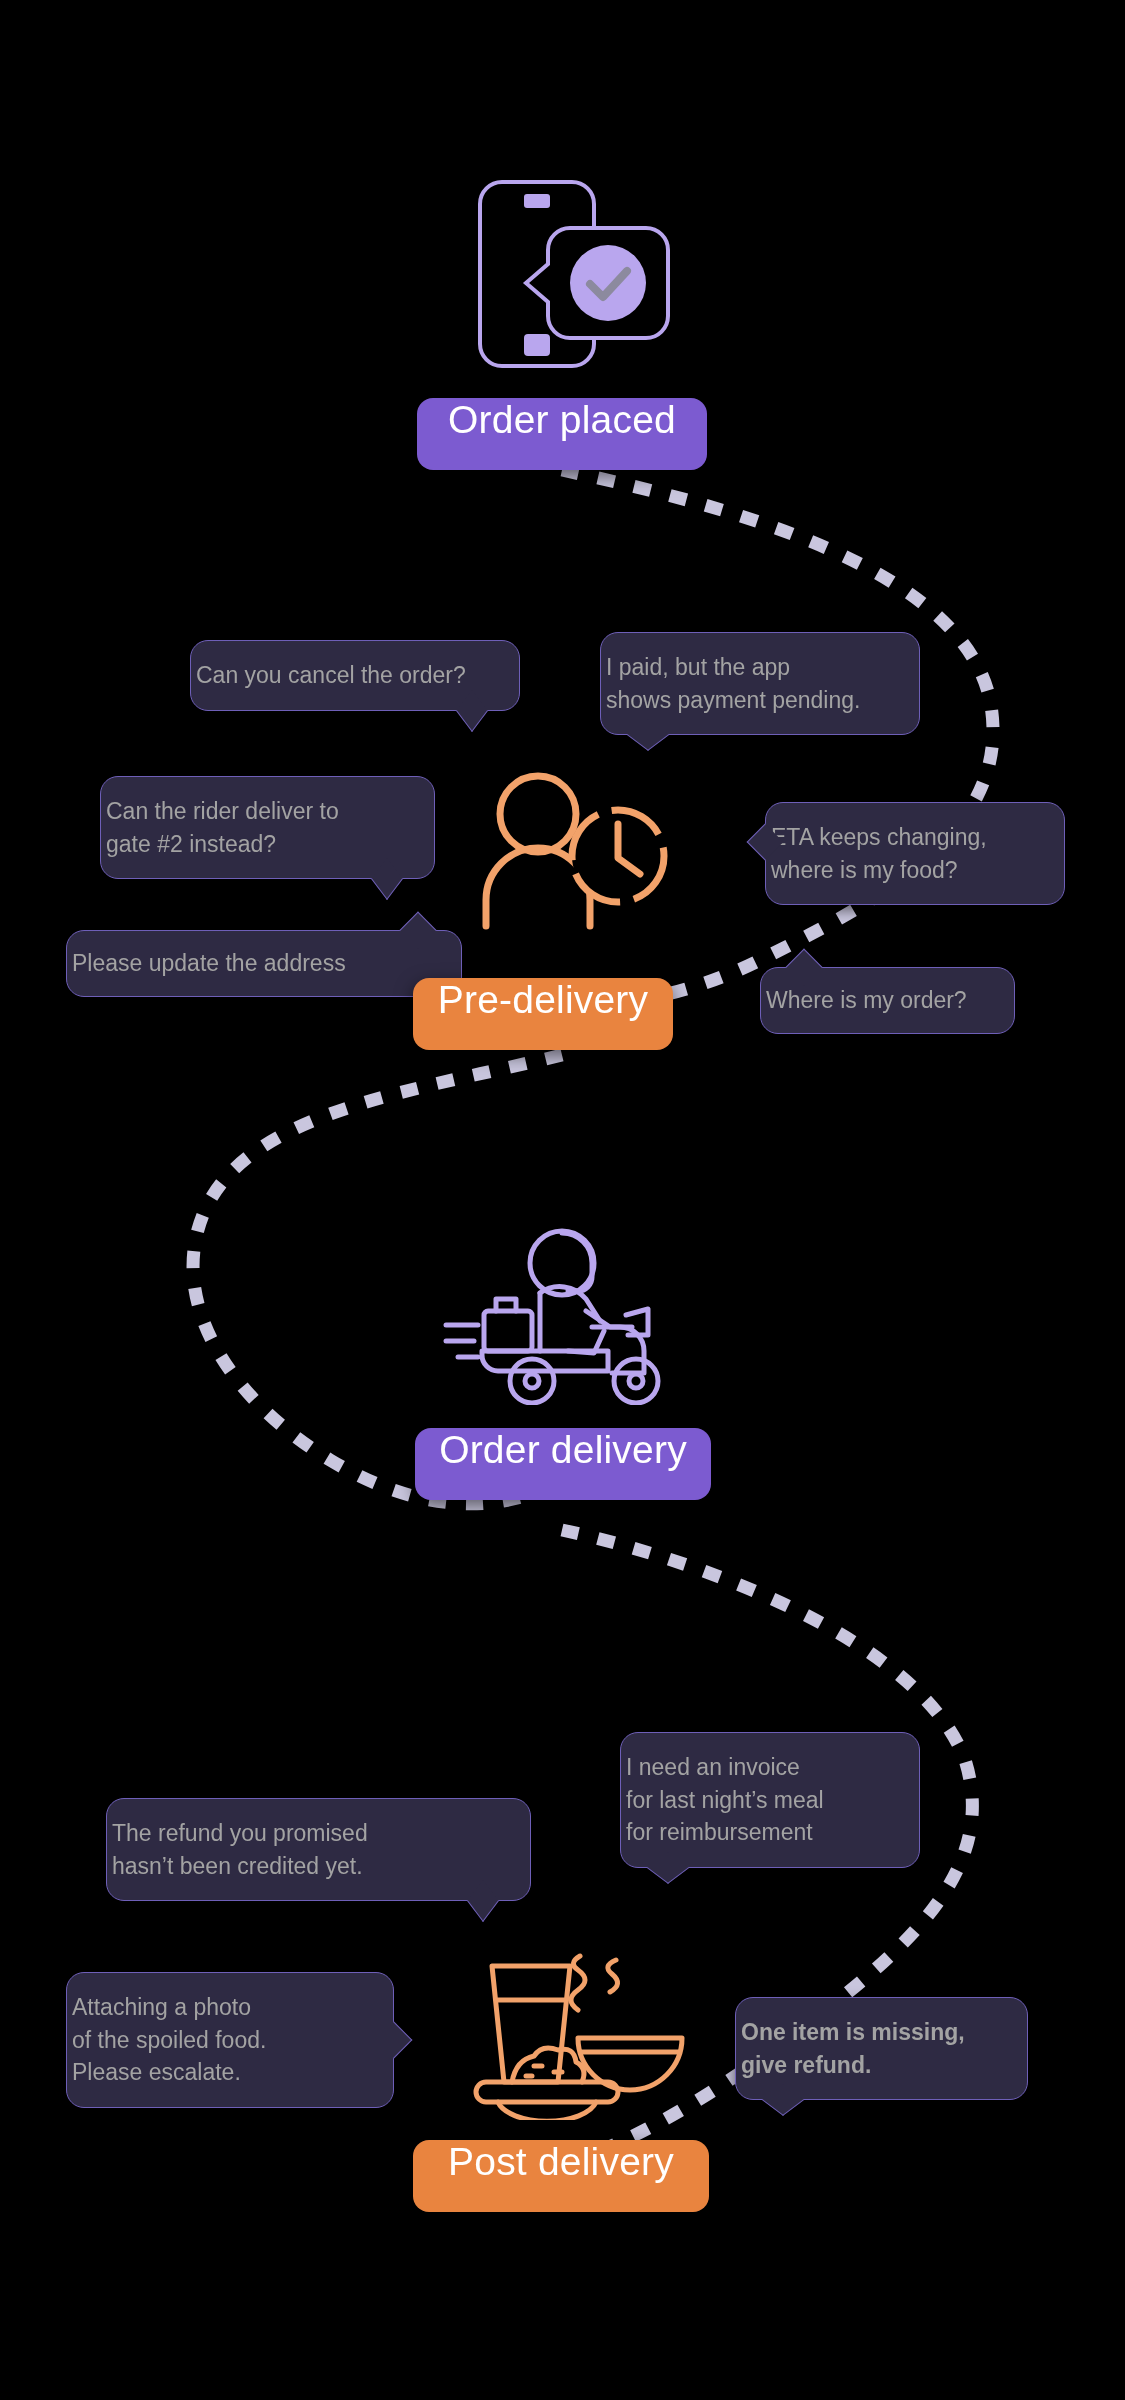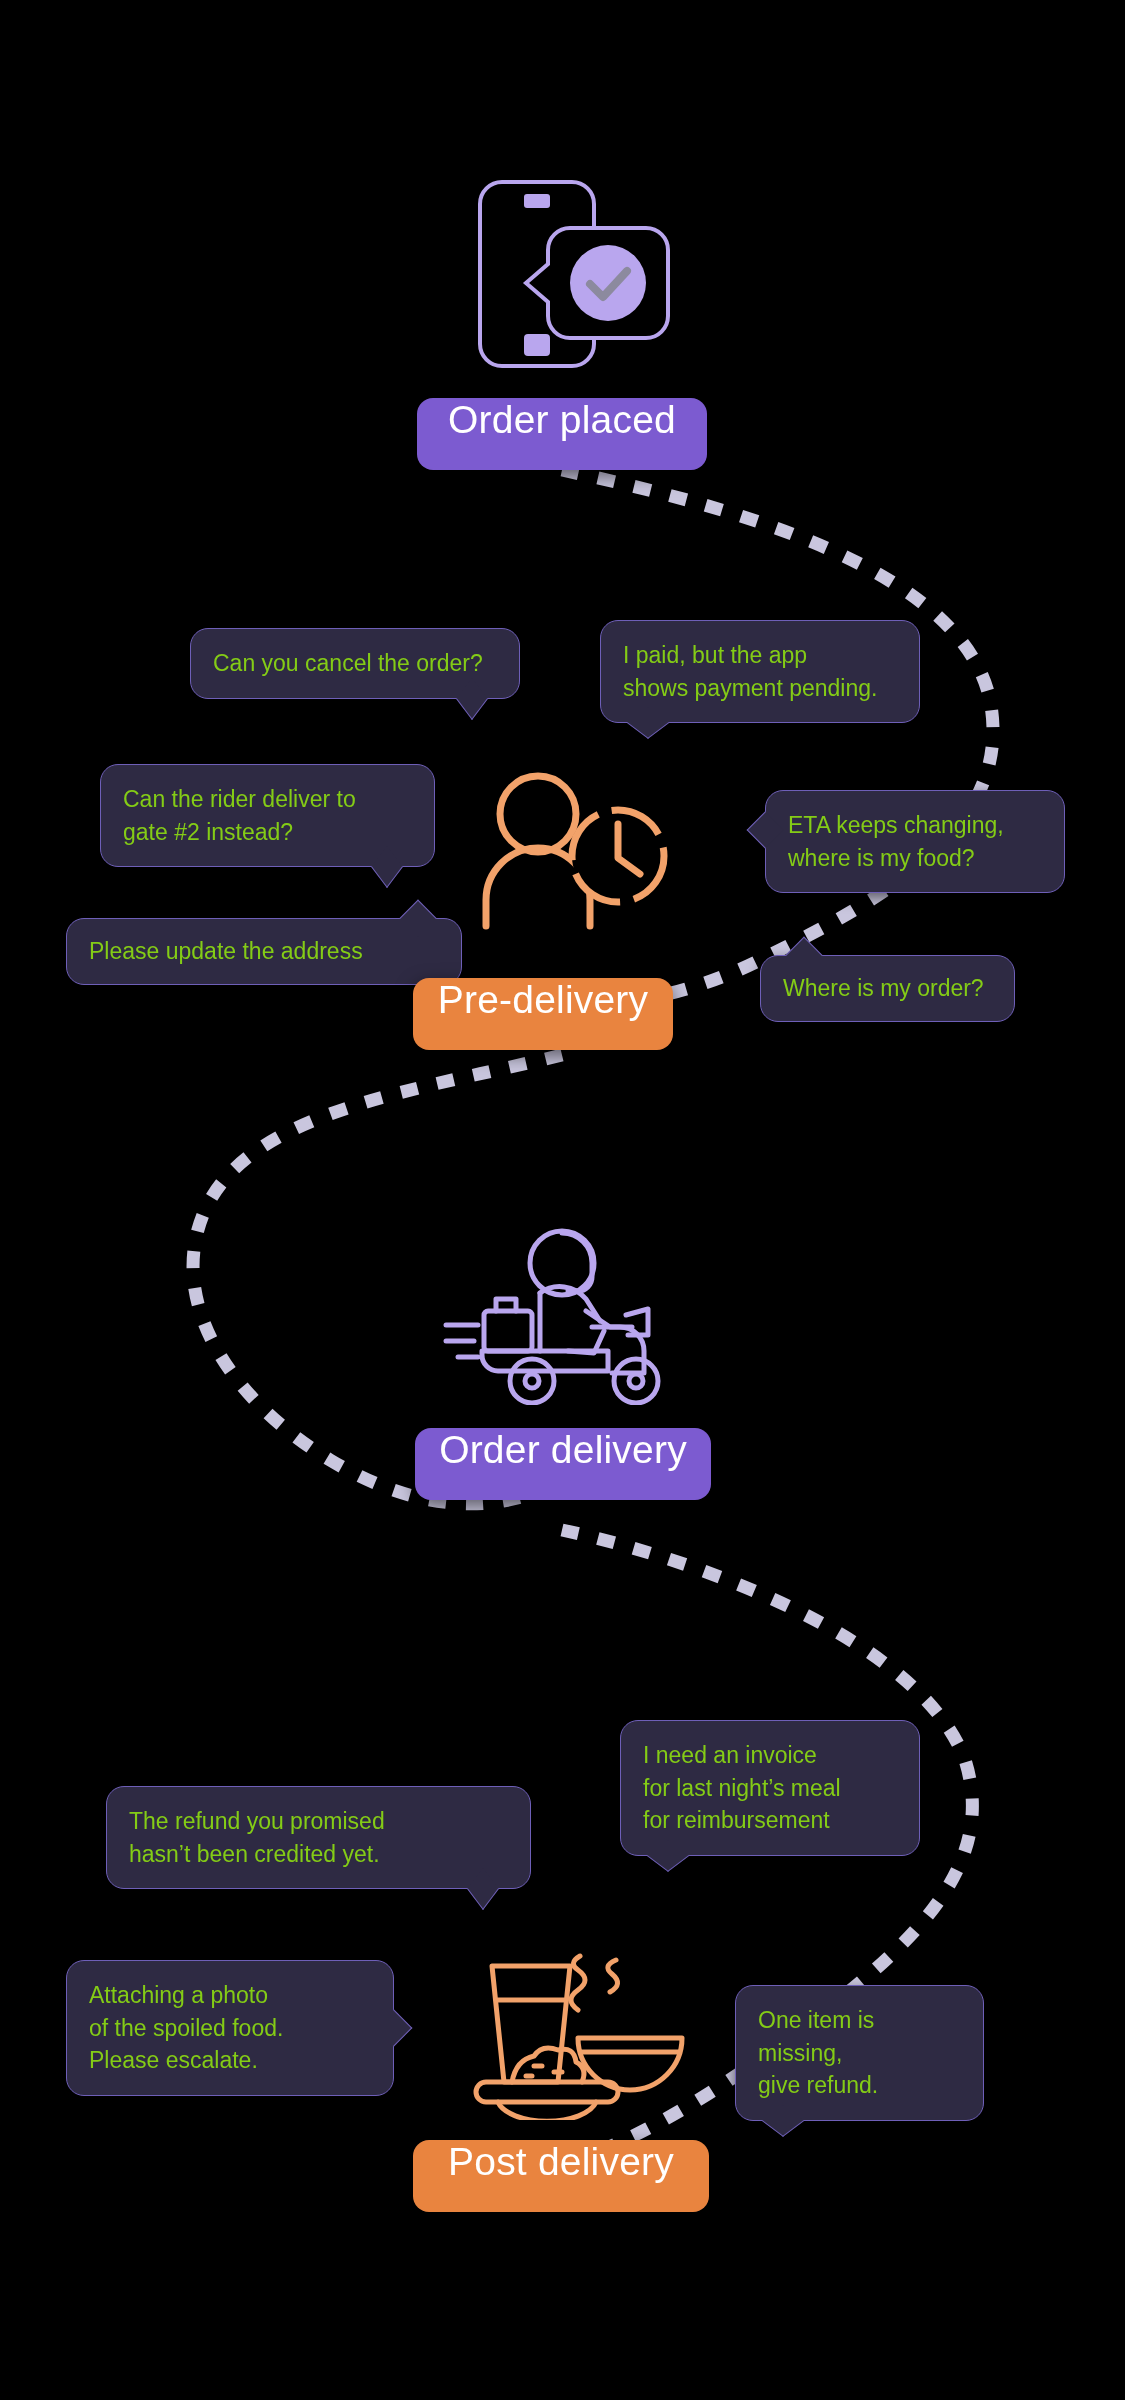--- a/index.html
+++ b/index.html
@@ -40,25 +40,26 @@
   }
   .pill-purple { background: #7C5BD0; }
   .pill-orange { background: #E9843F; }
 
   
   .bubble {
     position: absolute;
     background: #2E2A43;
     border: 1.5px solid #6E5FB8;
     border-radius: 18px;
-    color: #84cc16;
+    color: #a3a3a3;
     font-size: 23px;
     line-height: 1.42;
-    padding: 18px 22px;
+    padding: 18px 5px;
     box-shadow: 0 5px 14px rgba(0,0,0,0.55);
+    margin-top: 12px;
   }
   .bubble .txt { display: block; white-space: pre-line; }
 
   
   .tail {
     position: absolute;
     width: 26px; height: 26px;
     background: #2E2A43;
     border-right: 1.5px solid #6E5FB8;
     border-bottom: 1.5px solid #6E5FB8;
@@ -224,21 +225,21 @@
     <span class="tail tail-br"></span>
   </div>
 
   <div class="bubble" style="left:66px; top:1960px; width:328px;">
     <span class="txt">Attaching a photo
 of the spoiled food.
 Please escalate.</span>
     <span class="tail tail-right"></span>
   </div>
 
-  <div class="bubble" style="left:735px; top:1985px; width:249px;">
+  <div class="bubble" style="left:735px; top:1985px; width:293px;font-weight:bold;">
     <span class="txt">One item is missing,
 give refund.</span>
     <span class="tail tail-bl"></span>
   </div>
 
   <div class="pill pill-orange" style="left:413px; top:2140px; width:296px; height:72px;">
     <span>Post delivery</span>
   </div>
 
 </div>

